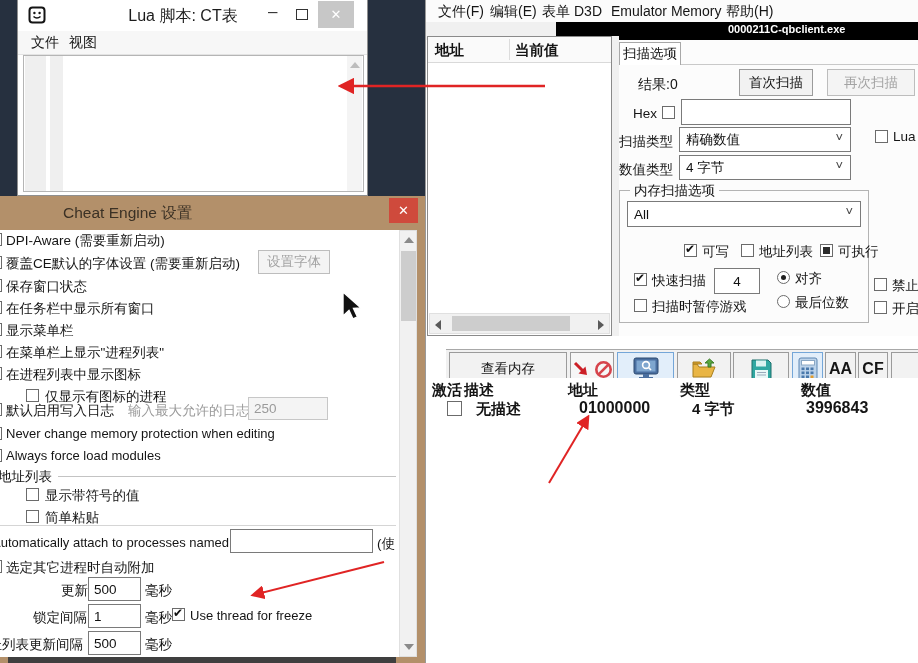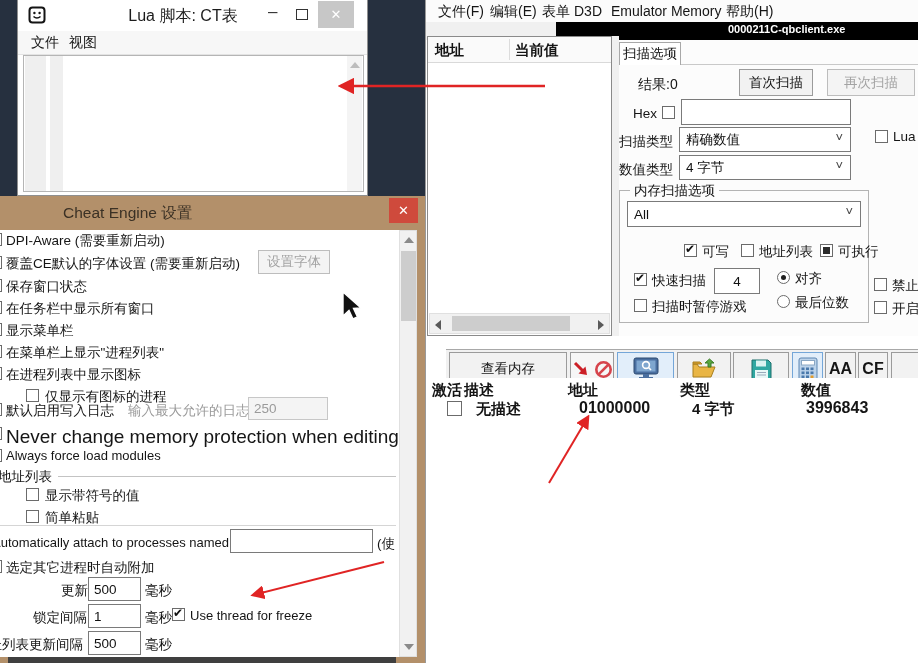--- a/index.html
+++ b/index.html
@@ -263,21 +263,21 @@
 
       <div class="cb" style="left:26px;top:159px;"></div>
       <div class="txt" style="left:45px;top:158px;">仅显示有图标的进程</div>
 
       <div class="cb" style="left:-11px;top:173px;"></div>
       <div class="txt" style="left:6px;top:172px;">默认启用写入日志</div>
       <div class="txt gray" style="left:128px;top:172px;">输入最大允许的日志大小</div>
       <div class="field disabled" style="left:248px;top:167px;width:80px;height:23px;">250</div>
 
       <div class="cb" style="left:-11px;top:197px;"></div>
-      <div class="txt" style="left:6px;top:196px;font-size:19px;text-align:center;">Never change memory protection when editing</div>
+      <div class="txt" style="left:6px;top:196px;font-size:13px;text-align:center;">Never change memory protection when editing</div>
 
       <div class="cb" style="left:-11px;top:219px;"></div>
       <div class="txt" style="left:6px;top:218px;font-size:13px;">Always force load modules</div>
 
       <div class="txt" style="left:-2px;top:238px;">地址列表</div>
       <div class="abs" style="left:58px;top:246px;width:338px;height:1px;background:#c3c3c3;"></div>
 
       <div class="cb" style="left:26px;top:258px;"></div>
       <div class="txt" style="left:45px;top:257px;">显示带符号的值</div>
 

